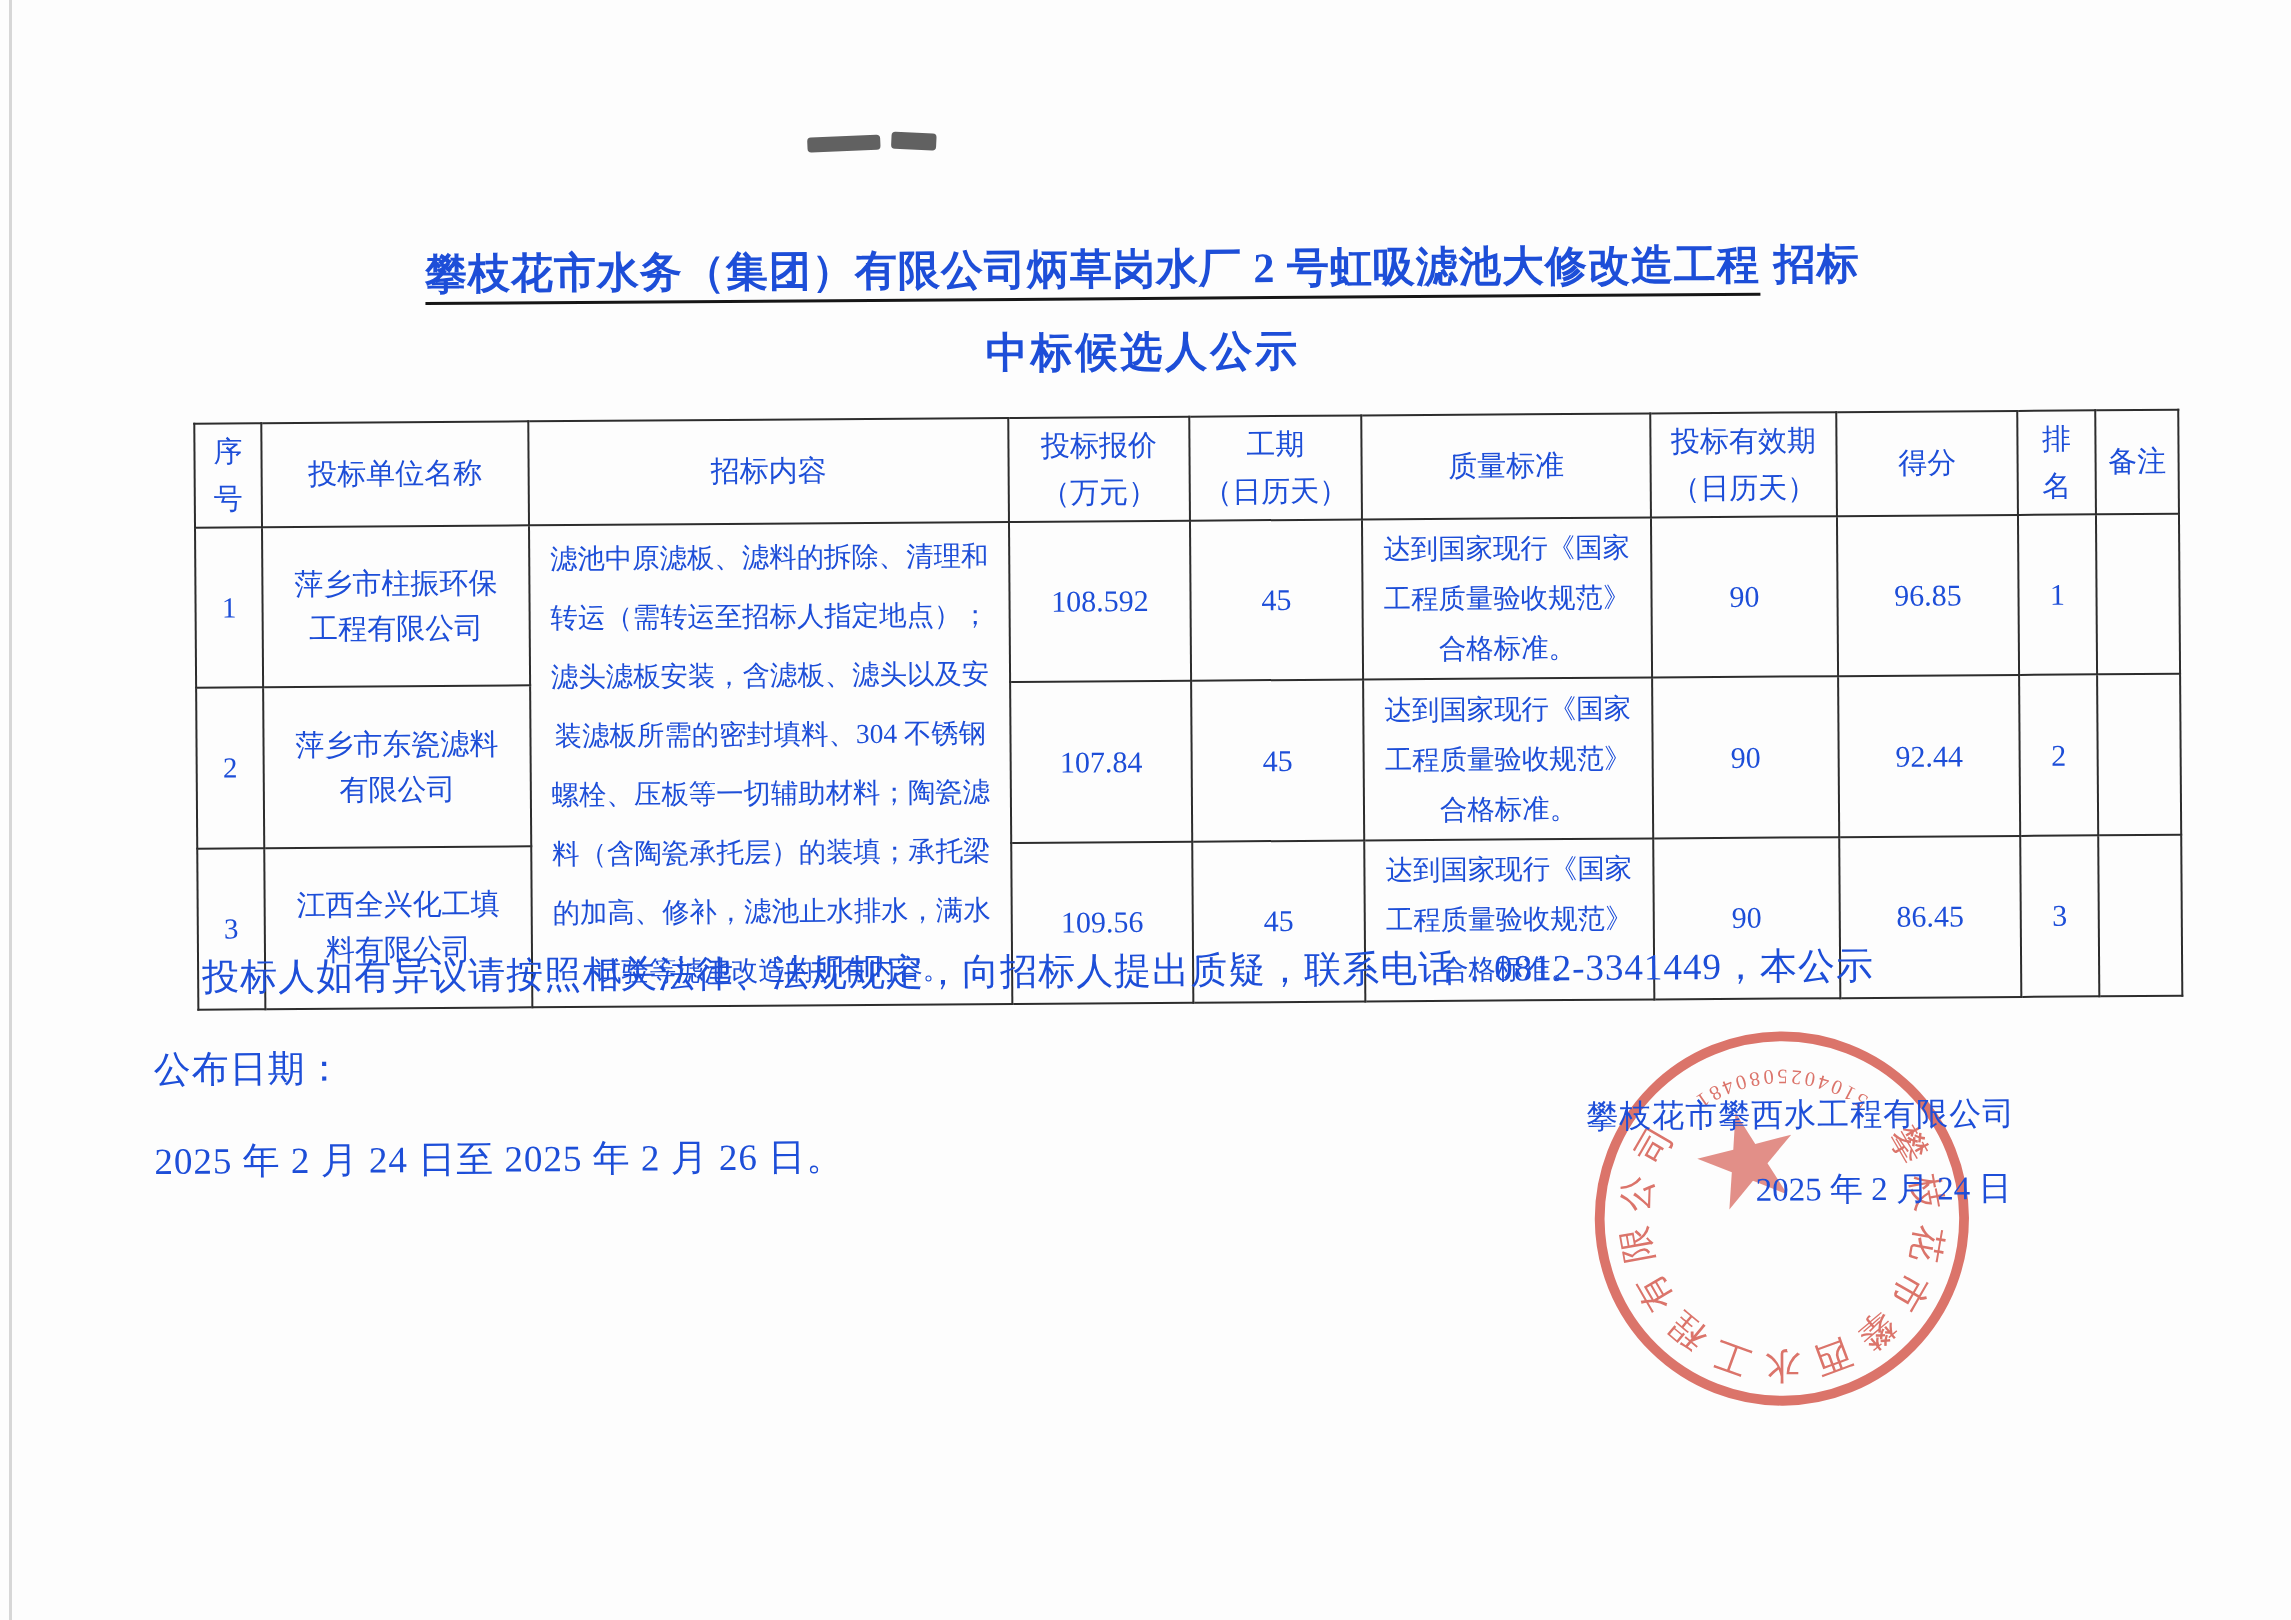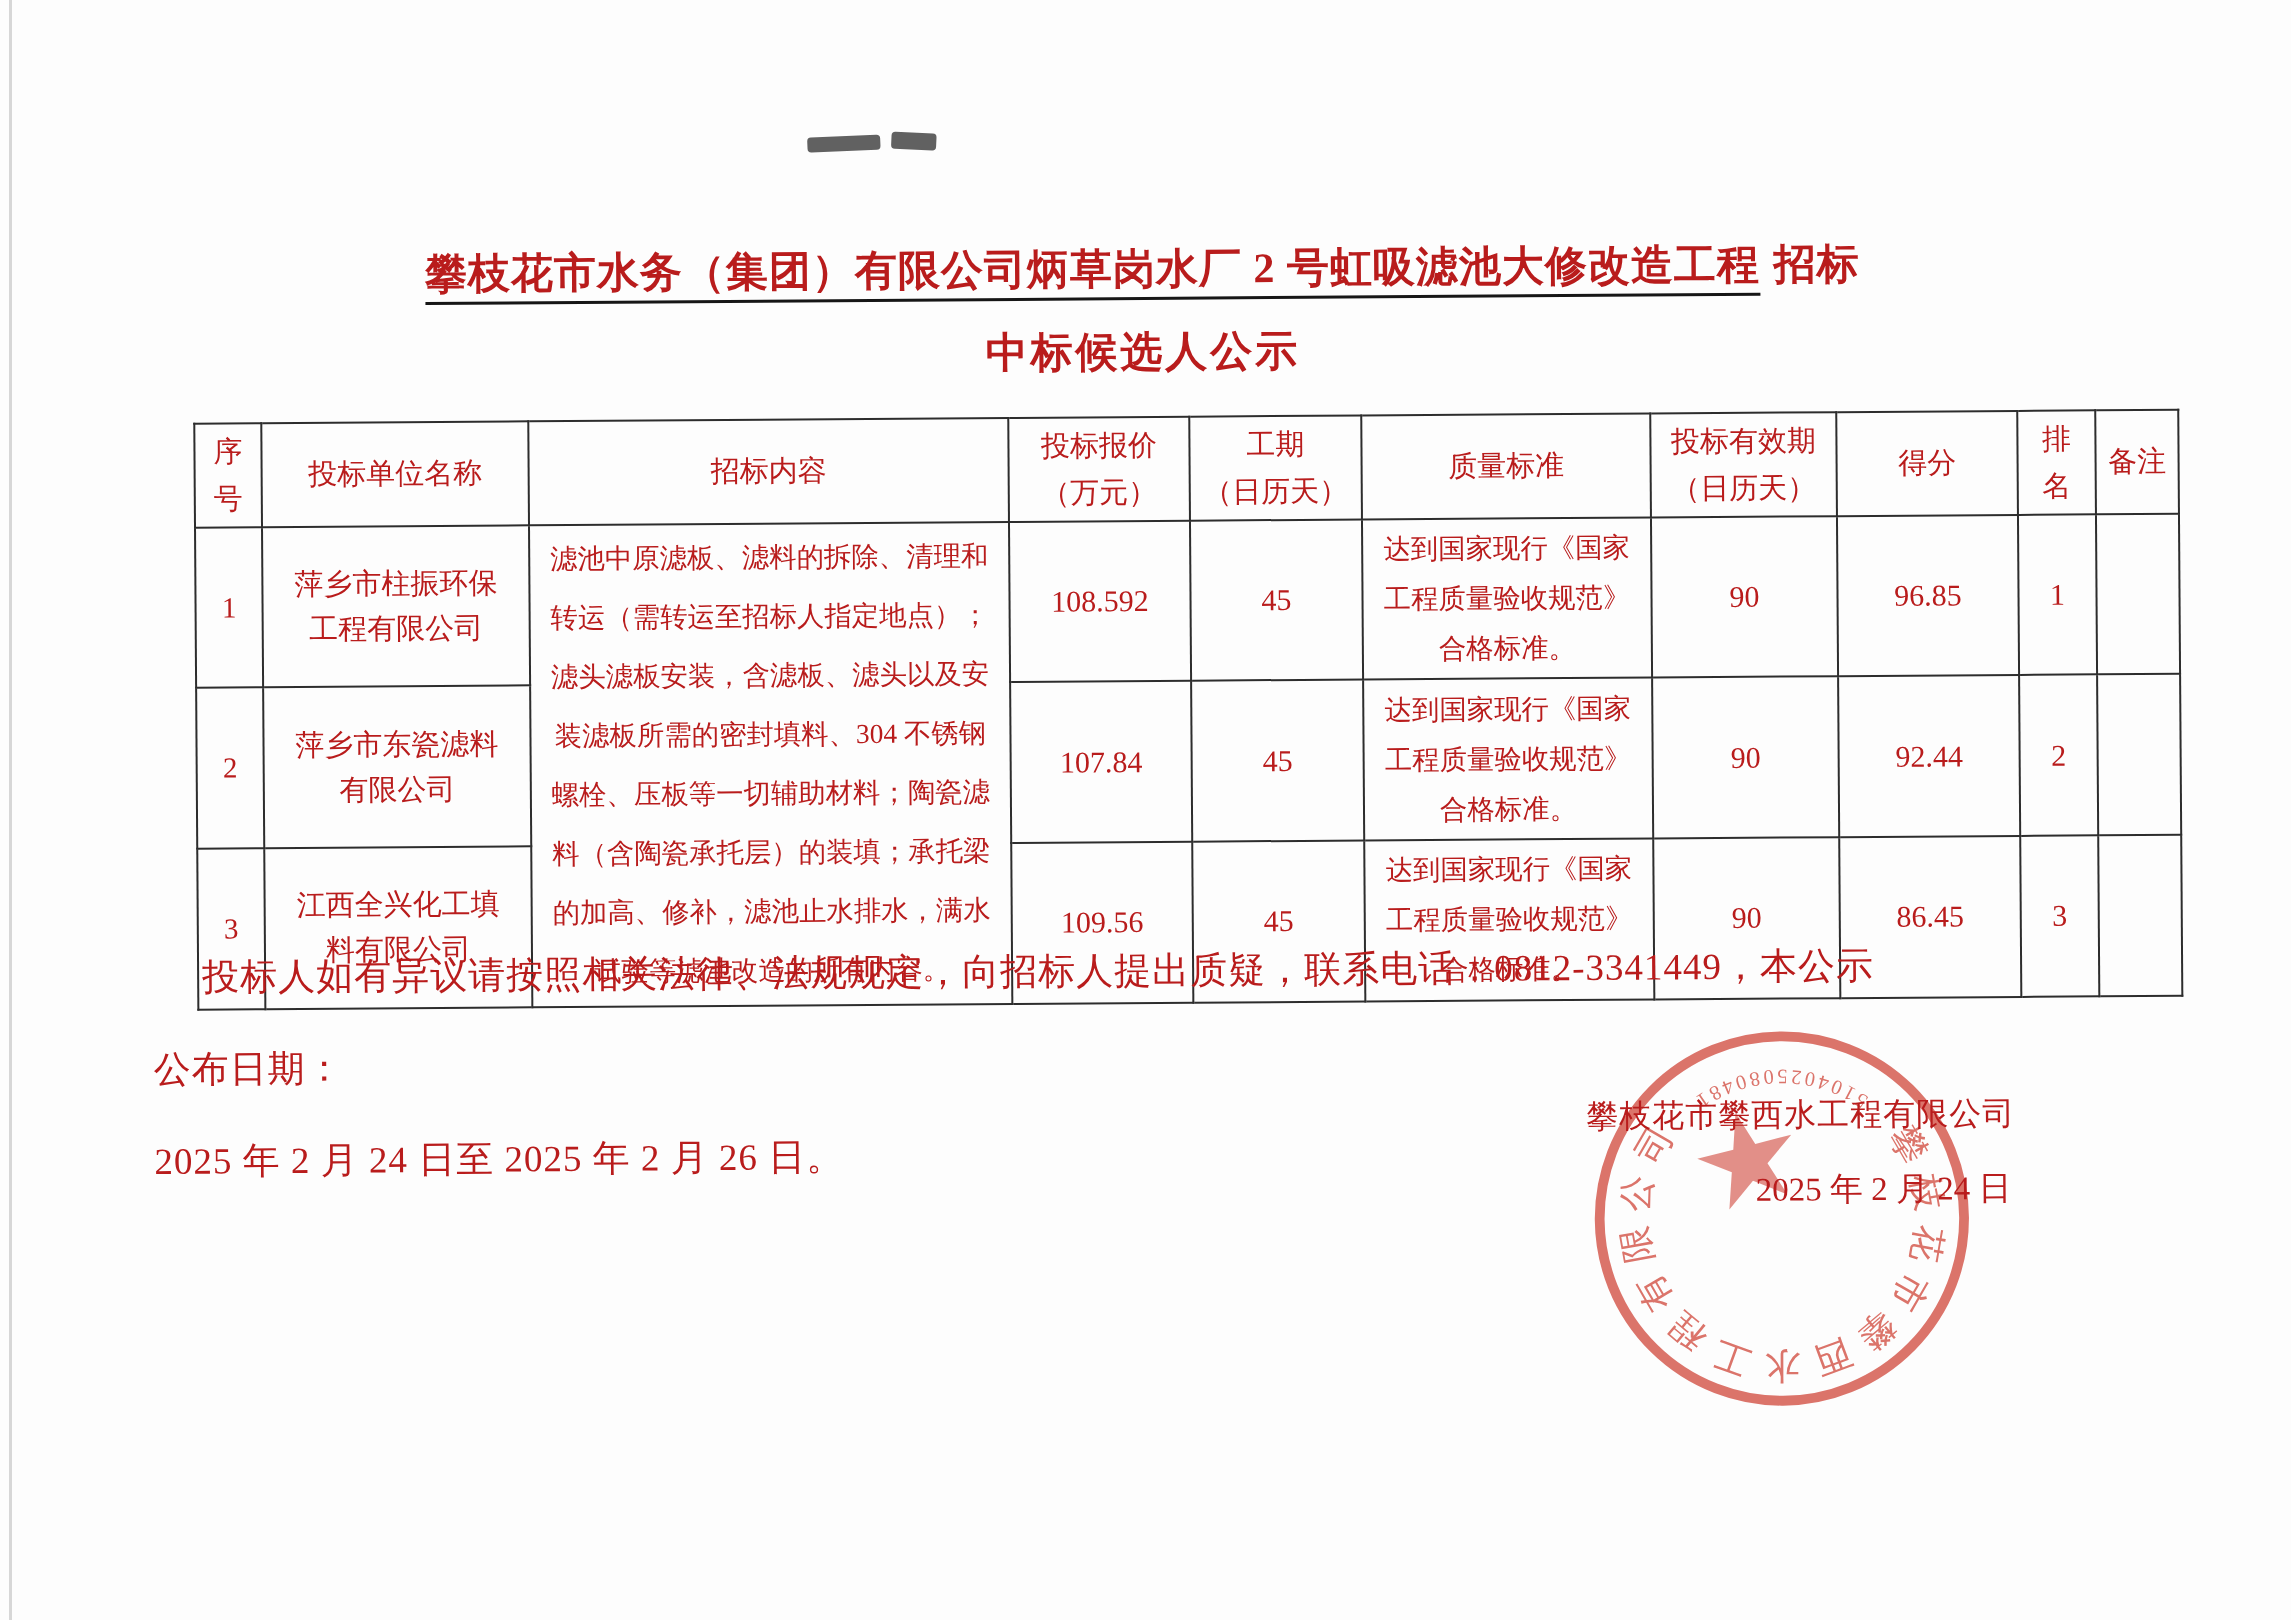--- a/index.html
+++ b/index.html
@@ -1,18 +1,18 @@
 <!DOCTYPE html>
 <html><head>
 <meta charset="utf-8">
 <style>
   html,body{margin:0;padding:0;background:#ffffff;}
   .page{
     position:relative;width:2292px;height:1620px;background:#fdfdfd;overflow:hidden;
-    font-family:"Liberation Serif","DejaVu Serif",serif;color:#b91c1c;
+    font-family:"Liberation Serif","DejaVu Serif",serif;color:#1d4ed8;
   }
   .scan-edge{
     position:absolute;left:8.8px;top:0;width:2.9px;height:1620px;background:#d7d7d7;
   }
   .content{
     position:absolute;left:0;top:0;width:2292px;height:1620px;
     transform:rotate(-0.4deg);transform-origin:1146px 810px;
   }
   .smudge{position:absolute;background:#1e1e1e;opacity:.7;border-radius:3.9px;}
   .smudge.a{left:812px;top:134px;width:73px;height:14.7px;transform:rotate(-2deg);}

